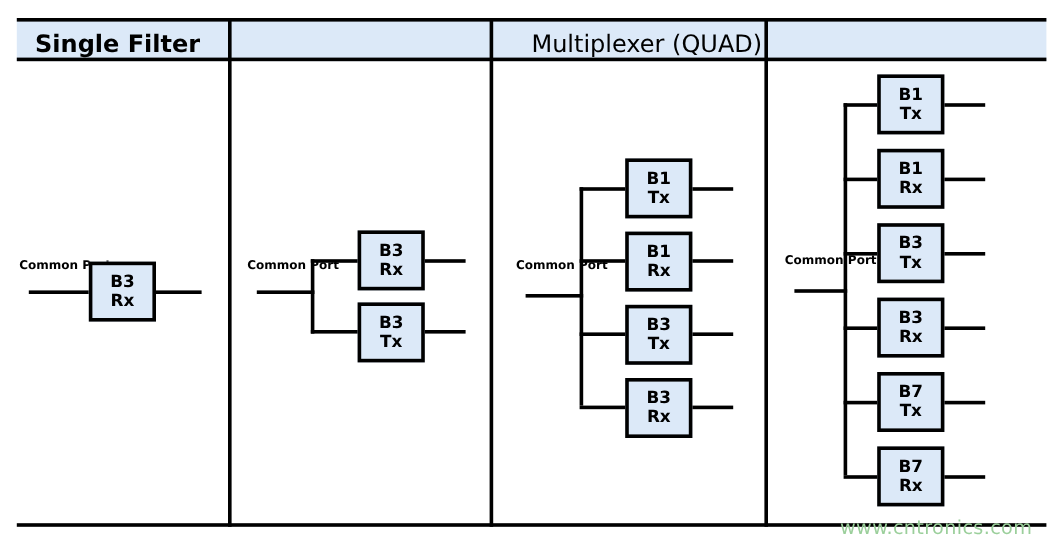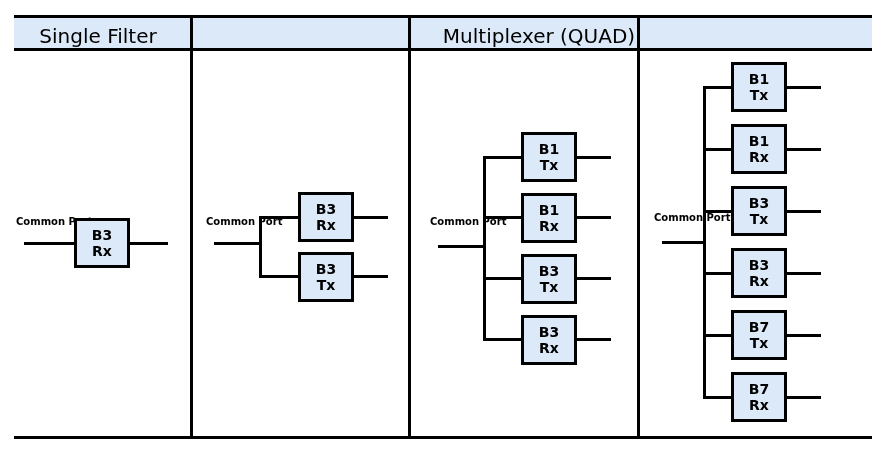--- a/index.html
+++ b/index.html
@@ -110,21 +110,21 @@
     white-space: nowrap;
     font-family: "DejaVu Sans", "Liberation Sans", sans-serif;
   }
 </style>
 </head>
 <body>
 
 <div id="canvas">
 
   <div class="header-band">
-    <div class="header-cell" style="left:0px; width:168px;">Single Filter</div>
+    <div class="header-cell" style="left:0px; width:168px;font-weight:bold;">Single Filter</div>
     <div class="header-cell" style="left:397px; width:256px;">Multiplexer (QUAD)</div>
   </div>
 
   <div class="vrule" style="left:190px; top:15px; height:424px;"></div>
   <div class="vrule" style="left:408px; top:15px; height:424px;"></div>
   <div class="vrule" style="left:637px; top:15px; height:424px;"></div>
 
   <div class="bottom-rule"></div>
 
   <div>
@@ -247,14 +247,15 @@
     </div>
 
     <div class="wire-h" style="left:787px; top:86px; width:34px;"></div>
     <div class="wire-h" style="left:787px; top:148px; width:34px;"></div>
     <div class="wire-h" style="left:787px; top:210px; width:34px;"></div>
     <div class="wire-h" style="left:787px; top:272px; width:34px;"></div>
     <div class="wire-h" style="left:787px; top:334px; width:34px;"></div>
     <div class="wire-h" style="left:787px; top:396px; width:34px;"></div>
   </div>
 
+  <div class="watermark">www.cntronics.com</div>
 
 </div>
 
 </body></html>

